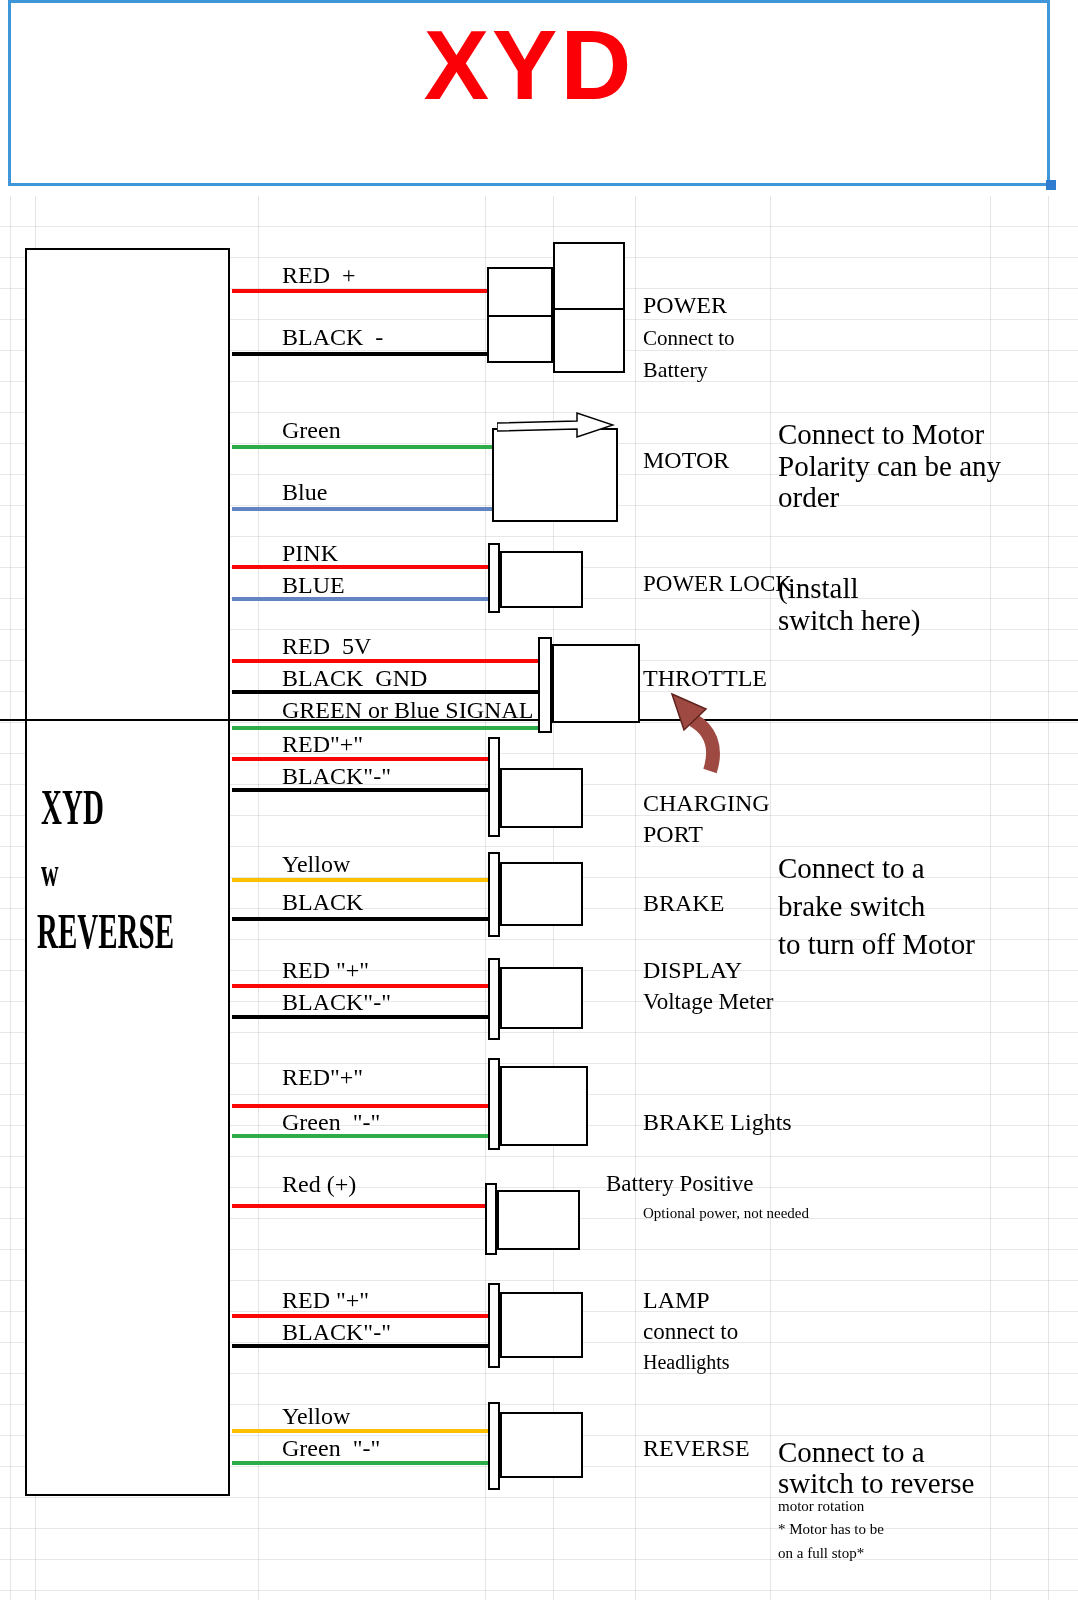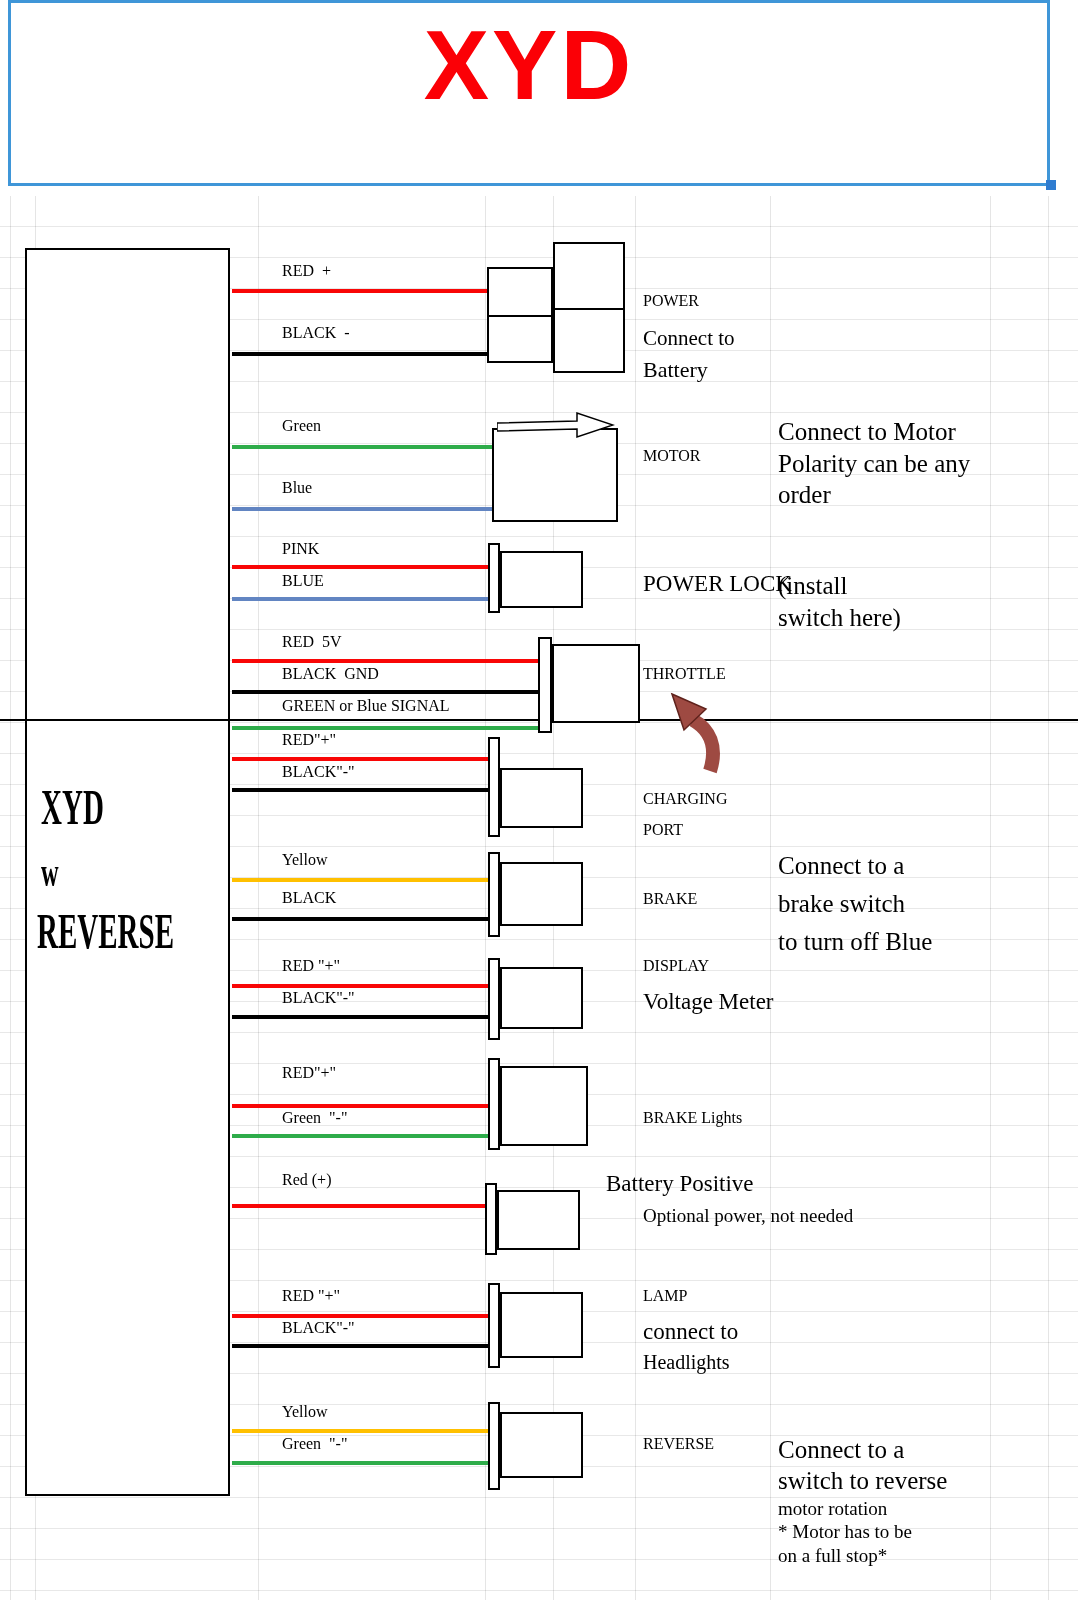--- a/index.html
+++ b/index.html
@@ -23,23 +23,23 @@
 
   .divider { position:absolute; left:0; top:719px; width:1078px; height:2px; background:#000; z-index:2; }
 
   .wire { position:absolute; height:4px; z-index:2; }
   .wire.red    { background:var(--wire_red,#f90606); }
   .wire.black  { background:var(--wire_black,#000); }
   .wire.green  { background:var(--wire_green,#2eac4a); }
   .wire.blue   { background:var(--wire_blue,#6285c2); }
   .wire.yellow { background:var(--wire_yellow,#ffc000); }
 
-  .lbl  { position:absolute; font-size:16px; color:#000; z-index:3; white-space:pre; }
-  .desc { position:absolute; font-size:25px; color:#000; z-index:3; white-space:pre; }
-  .small { font-size:19px; }
+  .lbl  { position:absolute; font-size:24px; color:#000; z-index:3; white-space:pre; }
+  .desc { position:absolute; font-size:29px; color:#000; z-index:3; white-space:pre; }
+  .small { font-size:15px; }
 
   .conn { position:absolute; background:#fff; border:2px solid #000; z-index:3; }
   .midline { position:absolute; left:-2px; right:-2px; top:50%; height:0; border-top:2px solid #000; }
 
   .notebox { position:absolute; border:3px solid var(--accent,#ffc000); background:#fff; z-index:4; }
   .notetitle { color:var(--brand_red,#fb0006); font-weight:bold; font-size:23px; text-align:center; margin-top:3px; }
   .notetitle.right { text-align:right; padding-right:8px; font-size:24px; }
   .noteline { font-size:23px; margin-left:5px; line-height:30px; white-space:pre; }
 
   .arrow-svg { position:absolute; z-index:4; }
@@ -135,21 +135,21 @@
 
   <div class="lbl" style="left:282px; top:851px">Yellow</div>
   <div class="wire yellow" style="left:232px; top:878px; width:256px"></div>
   <div class="lbl" style="left:282px; top:889px">BLACK</div>
   <div class="wire black" style="left:232px; top:917px; width:256px"></div>
   <div class="conn" style="left:488px; top:852px; width:12px; height:85px"></div>
   <div class="conn" style="left:500px; top:862px; width:83px; height:64px"></div>
   <div class="lbl" style="left:643px; top:890px">BRAKE</div>
   <div class="desc" style="left:778px; top:852px">Connect to a</div>
   <div class="desc" style="left:778px; top:890px">brake switch</div>
-  <div class="desc" style="left:778px; top:928px">to turn off Blue</div>
+  <div class="desc" style="left:778px; top:928px">to turn off Motor</div>
 
   <div class="lbl" style="left:282px; top:957px">RED "+"</div>
   <div class="wire red" style="left:232px; top:984px; width:256px"></div>
   <div class="lbl" style="left:282px; top:989px">BLACK"-"</div>
   <div class="wire black" style="left:232px; top:1015px; width:256px"></div>
   <div class="conn" style="left:488px; top:958px; width:12px; height:82px"></div>
   <div class="conn" style="left:500px; top:967px; width:83px; height:62px"></div>
   <div class="lbl" style="left:643px; top:957px">DISPLAY</div>
   <div class="lbl" style="left:643px; top:989px; font-size:23px">Voltage Meter</div>
 

